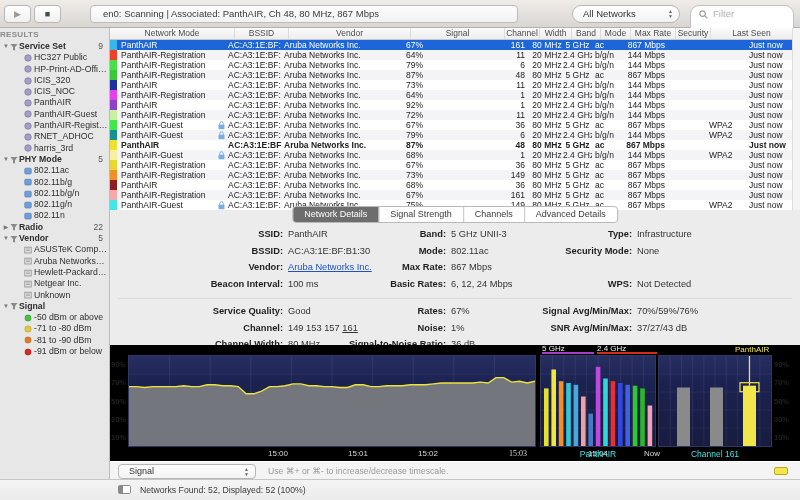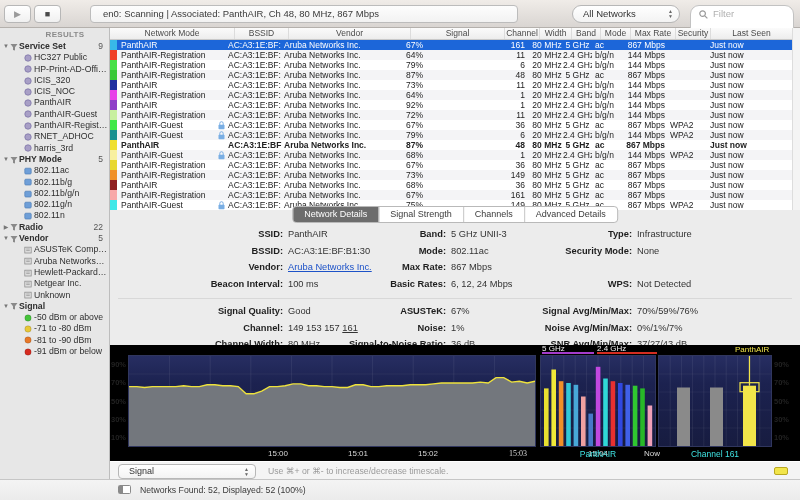--- a/index.html
+++ b/index.html
@@ -20,21 +20,21 @@
     border-radius:4px; font-size:9.5px; color:#333; line-height:16px; padding:0 18px 0 10px; }
   .popup .stepper { position:absolute; right:4px; top:3px; width:9px; font-size:5px; color:#666; line-height:5px; text-align:center;}
   .popup.networks { left:572px; width:108px;border-radius:9px; }
   .search { position:absolute; left:690px; top:5px; width:104px; height:33px; background:#fff; border:1px solid #c2c2c2;
     border-radius:9px; color:#b0b0b0; font-size:9.5px; line-height:16px; padding-left:22px; }
   .search svg { position:absolute; left:8px; top:4px; }
 
   
   .sidebar { position:absolute; left:0; top:28px; width:110px; height:451px; background:#e7e7e7;
     border-right:1px solid #bdbdbd; overflow:hidden; }
-  .sb-header { height:13px; line-height:14px; padding-left:21px; color:#8a8a8a; font-size:8px; font-weight:bold; letter-spacing:.3px;text-align:center;}
+  .sb-header { height:13px; line-height:14px; padding-left:0; color:#8a8a8a; font-size:8px; font-weight:bold; letter-spacing:.3px;}
   .sb-row { height:11.3px; line-height:11.3px; white-space:nowrap; overflow:hidden; display:flex; align-items:center; color:#2e2e2e;}
   .sb-row .disc { width:9px; text-align:center; font-size:6px; color:#777; flex:0 0 9px; padding-left:3px;}
   .sb-row .funnel { flex:0 0 10px; display:flex; }
   .sb-row .g-label { font-weight:bold; font-size:8.7px; flex:1; overflow:hidden; }
   .sb-row .count { padding-right:6px; color:#555; font-size:8.5px; }
   .sb-item { padding-left:24px; }
   .sb-item .ic { flex:0 0 10px; display:flex; }
   .sb-item .i-label { font-size:8.7px; overflow:hidden; text-overflow:ellipsis; }
 
   
@@ -53,21 +53,21 @@
   .c-name .lock { position:absolute; right:3px; top:1px; }
   .c-bssid { width:54px; flex:0 0 54px; }
   .c-vendor{ width:120px; flex:0 0 120px; padding-left:2px;}
   .c-signal{ width:94px; flex:0 0 94px; display:flex; }
   .c-signal .pct { width:21px; text-align:right; margin-right:4px; }
   .c-ch    { width:35px; flex:0 0 35px; text-align:right; padding-right:6px;}
   .c-w     { width:32px; flex:0 0 32px; text-align:center;}
   .c-band  { width:29px; flex:0 0 29px; text-align:center;}
   .c-mode  { width:30px; flex:0 0 30px; padding-left:3px;}
   .c-rate  { width:45px; flex:0 0 45px; text-align:right; padding-right:2px;}
-  .c-sec   { width:35px; flex:0 0 35px; padding-left:3px;}
+  .c-sec   { width:35px; flex:0 0 35px; padding-left:3px;margin-left:39px;}
   .c-seen  { flex:1; padding-left:8px;}
 
   
   .details { position:absolute; left:110px; top:210px; width:690px; height:135px; background:#ececec; }
   .seg { position:absolute; left:50%; transform:translateX(-50%); top:-4px; display:flex; border:1px solid #b9b9b9;
     border-radius:4px; overflow:hidden; background:#fff; }
   .seg span { display:block; height:15px; line-height:15px; padding:0 11px; font-size:9px; color:#3c3c3c;
     border-right:1px solid #c6c6c6; }
   .seg span:last-child { border-right:none; }
   .seg span.on { background:#6d6d6d; color:#fff; }
@@ -682,54 +682,50 @@
         <span class="d-value"></span>
       </div>
       <div class="d-row">
         <span class="d-label">WPS:</span>
         <span class="d-value">Not Detected</span>
       </div>
     </div>
   <div class="d-sep"></div>
   <div class="d-col col1 s2" id="d-s2c1">
       <div class="d-row">
-        <span class="d-label">Signal Quality:</span>
+        <span class="d-label">Service Quality:</span>
         <span class="d-value">Good</span>
       </div>
       <div class="d-row">
         <span class="d-label">Channel:</span>
         <span class="d-value">149 153 157 <u>161</u></span>
       </div>
       <div class="d-row">
         <span class="d-label">Channel Width:</span>
         <span class="d-value">80 MHz</span>
       </div>
     </div>
   <div class="d-col col2 s2" id="d-s2c2">
       <div class="d-row">
-        <span class="d-label">ASUSTeK:</span>
+        <span class="d-label">Rates:</span>
         <span class="d-value">67%</span>
       </div>
       <div class="d-row">
         <span class="d-label">Noise:</span>
         <span class="d-value">1%</span>
       </div>
       <div class="d-row">
         <span class="d-label">Signal-to-Noise Ratio:</span>
         <span class="d-value">36 dB</span>
       </div>
     </div>
   <div class="d-col col3 s2" id="d-s2c3">
       <div class="d-row">
         <span class="d-label">Signal Avg/Min/Max:</span>
         <span class="d-value">70%/59%/76%</span>
-      </div>
-      <div class="d-row">
-        <span class="d-label">Noise Avg/Min/Max:</span>
-        <span class="d-value">0%/1%/7%</span>
       </div>
       <div class="d-row">
         <span class="d-label">SNR Avg/Min/Max:</span>
         <span class="d-value">37/27/43 dB</span>
       </div>
     </div>
 </div>
 
 <div class="graphs">
 

